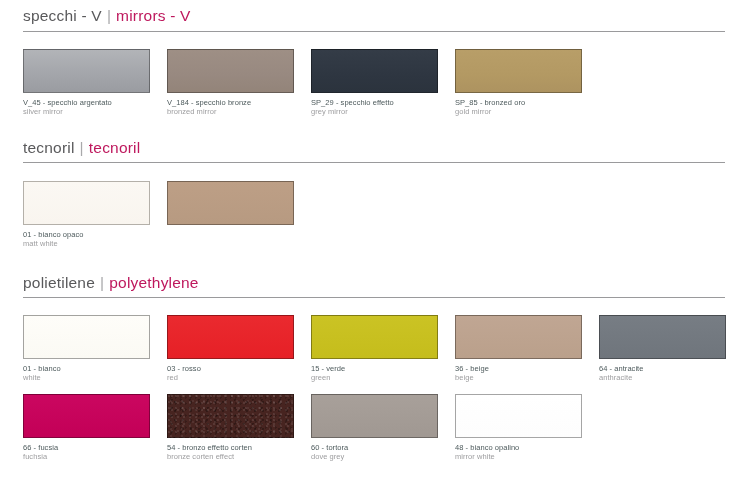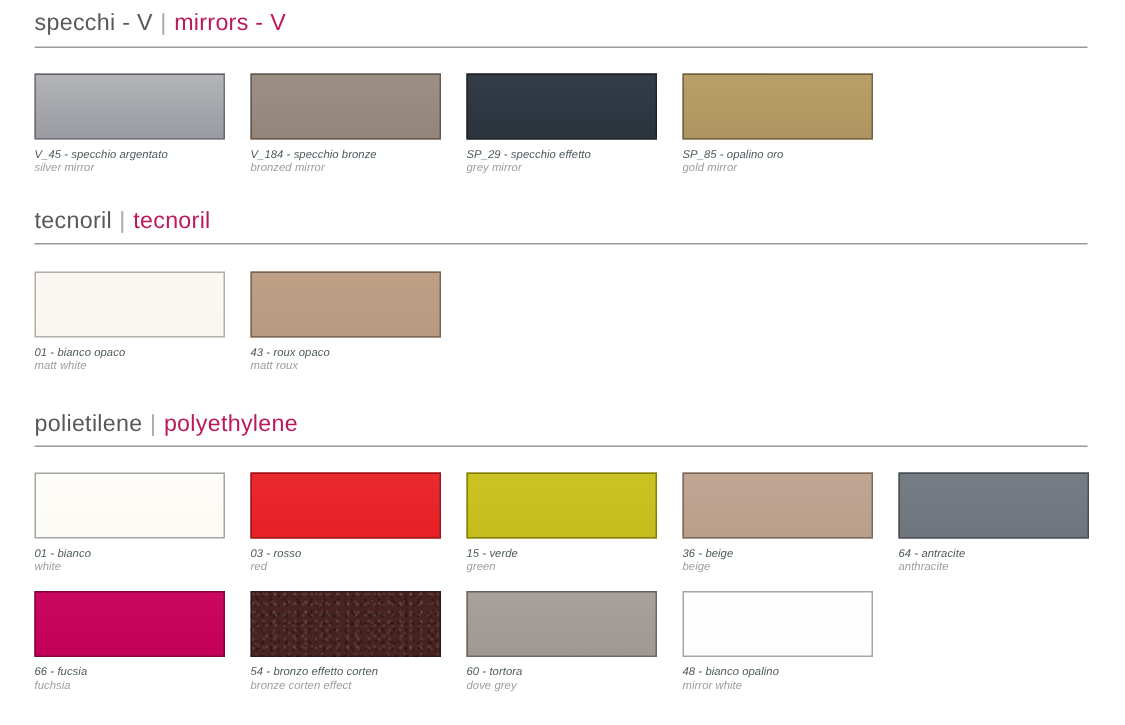--- a/index.html
+++ b/index.html
@@ -45,21 +45,20 @@
     margin-bottom: 0;
   }
 
   
   .swatch-row {
     display: flex;
     gap: 17px;
   }
   .swatch-cell {
     width: 127px;
-    font-style: italic;
   }
   .swatch {
     width: 127px;
     height: 44px;
     box-sizing: border-box;
     border: 1px solid rgba(0,0,0,0.35);
   }
   .swatch.light-border { border: 1px solid #b4b0a9; }
   .swatch-labels {
     padding-top: 5px;
@@ -129,21 +128,21 @@
         <div class="swatch-cell">
           <div class="swatch" style="background-color: rgb(47, 55, 66); background-image: linear-gradient(rgb(52, 60, 71) 0%, rgb(46, 54, 65) 60%, rgb(43, 51, 61) 100%);"></div>
           <div class="swatch-labels">
             <div class="lab-it">SP_29 - specchio effetto</div>
             <div class="lab-en">grey mirror</div>
           </div>
         </div>
         <div class="swatch-cell">
           <div class="swatch" style="background-color: rgb(180, 154, 100); background-image: linear-gradient(rgb(184, 158, 104) 0%, rgb(179, 153, 99) 60%, rgb(173, 147, 96) 100%);"></div>
           <div class="swatch-labels">
-            <div class="lab-it">SP_85 - opalino oro</div>
+            <div class="lab-it">SP_85 - bronzed oro</div>
             <div class="lab-en">gold mirror</div>
           </div>
         </div>
       </div>
     </div>
     <div class="section" id="sec-tecnoril">
       <div class="section-header">
         <span class="sec-it">tecnoril</span>
         <span class="sec-pipe">|</span>
         <span class="sec-en">tecnoril</span>
@@ -152,24 +151,20 @@
       <div class="swatch-row">
         <div class="swatch-cell">
           <div class="swatch light-border" style="background-color: rgb(250, 246, 240); background-image: linear-gradient(rgb(251, 248, 243) 0%, rgb(249, 245, 239) 100%);"></div>
           <div class="swatch-labels">
             <div class="lab-it">01 - bianco opaco</div>
             <div class="lab-en">matt white</div>
           </div>
         </div>
         <div class="swatch-cell">
           <div class="swatch" style="background-color: rgb(185, 156, 131); background-image: linear-gradient(rgb(189, 159, 134) 0%, rgb(183, 154, 129) 100%);"></div>
-          <div class="swatch-labels">
-            <div class="lab-it">43 - roux opaco</div>
-            <div class="lab-en">matt roux</div>
-          </div>
         </div>
       </div>
     </div>
     <div class="section" id="sec-polietilene">
       <div class="section-header">
         <span class="sec-it">polietilene</span>
         <span class="sec-pipe">|</span>
         <span class="sec-en">polyethylene</span>
       </div>
       <div class="rule"></div>

